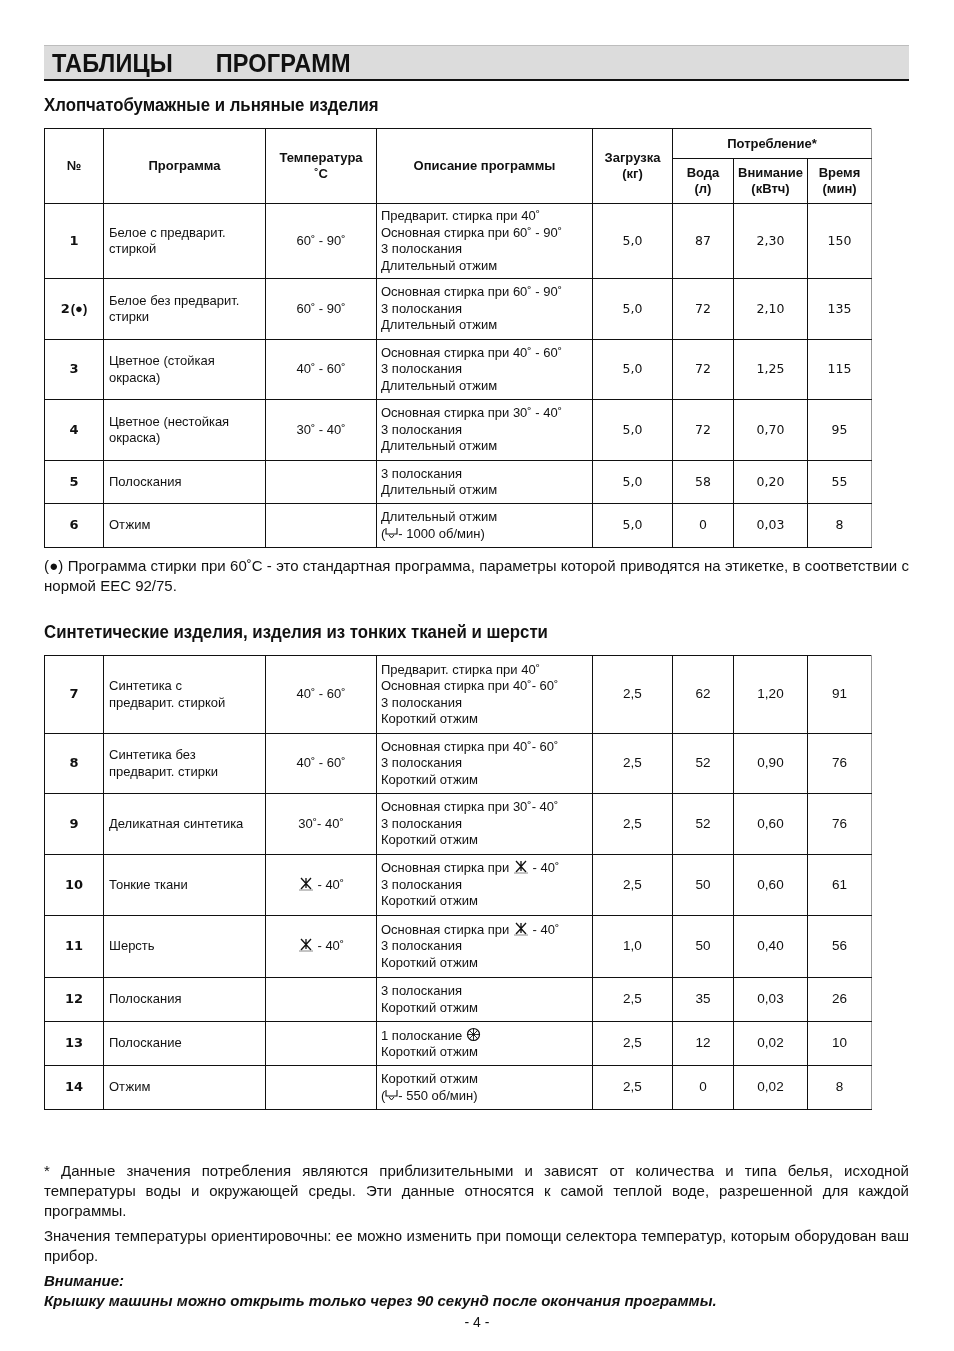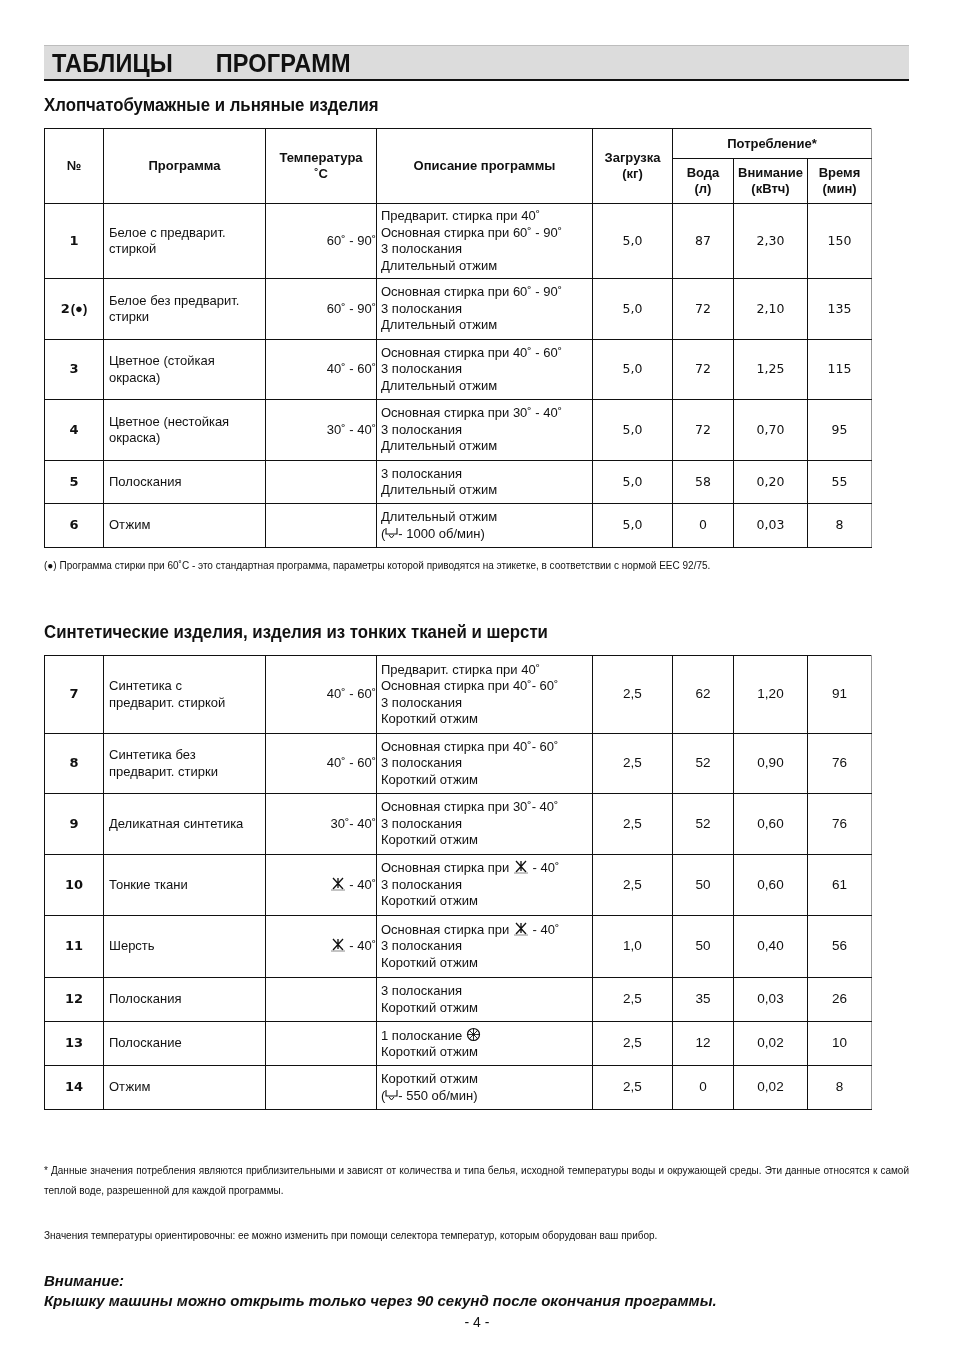--- a/index.html
+++ b/index.html
@@ -7,26 +7,26 @@
   .title-bar { position: absolute; left: 44px; top: 45px; width: 865px; height: 36px; background: #dcdcdc; border-top: 1px solid #bdbdbd; border-bottom: 2px solid #111; box-sizing: border-box; }
   .title-bar span { position: absolute; left: 8px; top: 3px; font-size: 25px; font-weight: bold; letter-spacing: 0.2px; transform: scaleX(0.94); transform-origin: left center; word-spacing: 8px; }
   .section-title { position: absolute; left: 44px; font-size: 17.5px; font-weight: bold; transform: scaleX(0.96); transform-origin: left center; }
   table.prog { position: absolute; left: 44px; border-collapse: collapse; table-layout: fixed; }
   table.prog td, table.prog th { border: 1px solid #111; padding: 0; vertical-align: middle; font-size: 13px; line-height: 16.5px; }
   table.prog tr > *:last-child { border-right-color: #999; }
   table.prog th { font-weight: bold; font-size: 13px; text-align: center; line-height: 16px; }
   td.num { text-align: center; font-family: "DejaVu Sans", sans-serif; font-weight: bold; font-size: 23px; }
   td.num .mark { font-size: 13px; font-weight: bold; font-family: "Liberation Sans", sans-serif; margin-left: 1px; }
   td.name { padding-left: 5px !important; }
-  td.temp { text-align: right; }
+  td.temp { text-align: center; }
   td.desc { padding-left: 4px !important; }
   td.val { text-align: center; }
   table.t1 td.val { font-family: "DejaVu Sans", sans-serif; font-size: 12.5px; }
   table.t2 td.val { font-size: 13.5px; }
-  .para { position: absolute; left: 44px; width: 865px; font-size: 10px; line-height: 20px; text-align: justify; color: #111; }
+  .para { position: absolute; left: 44px; width: 865px; font-size: 15px; line-height: 20px; text-align: justify; color: #111; }
   .warn { position: absolute; left: 44px; font-size: 15px; font-weight: bold; font-style: italic; line-height: 20px; }
   .page-num { position: absolute; left: 0; width: 954px; top: 1314px; text-align: center; font-size: 14px; }
   .icon { display: inline-block; vertical-align: -2px; }
 </style>
 </head>
 <body>
 
 <div class="title-bar">
   <span style="white-space:pre">ТАБЛИЦЫ   ПРОГРАММ</span>
 </div>

